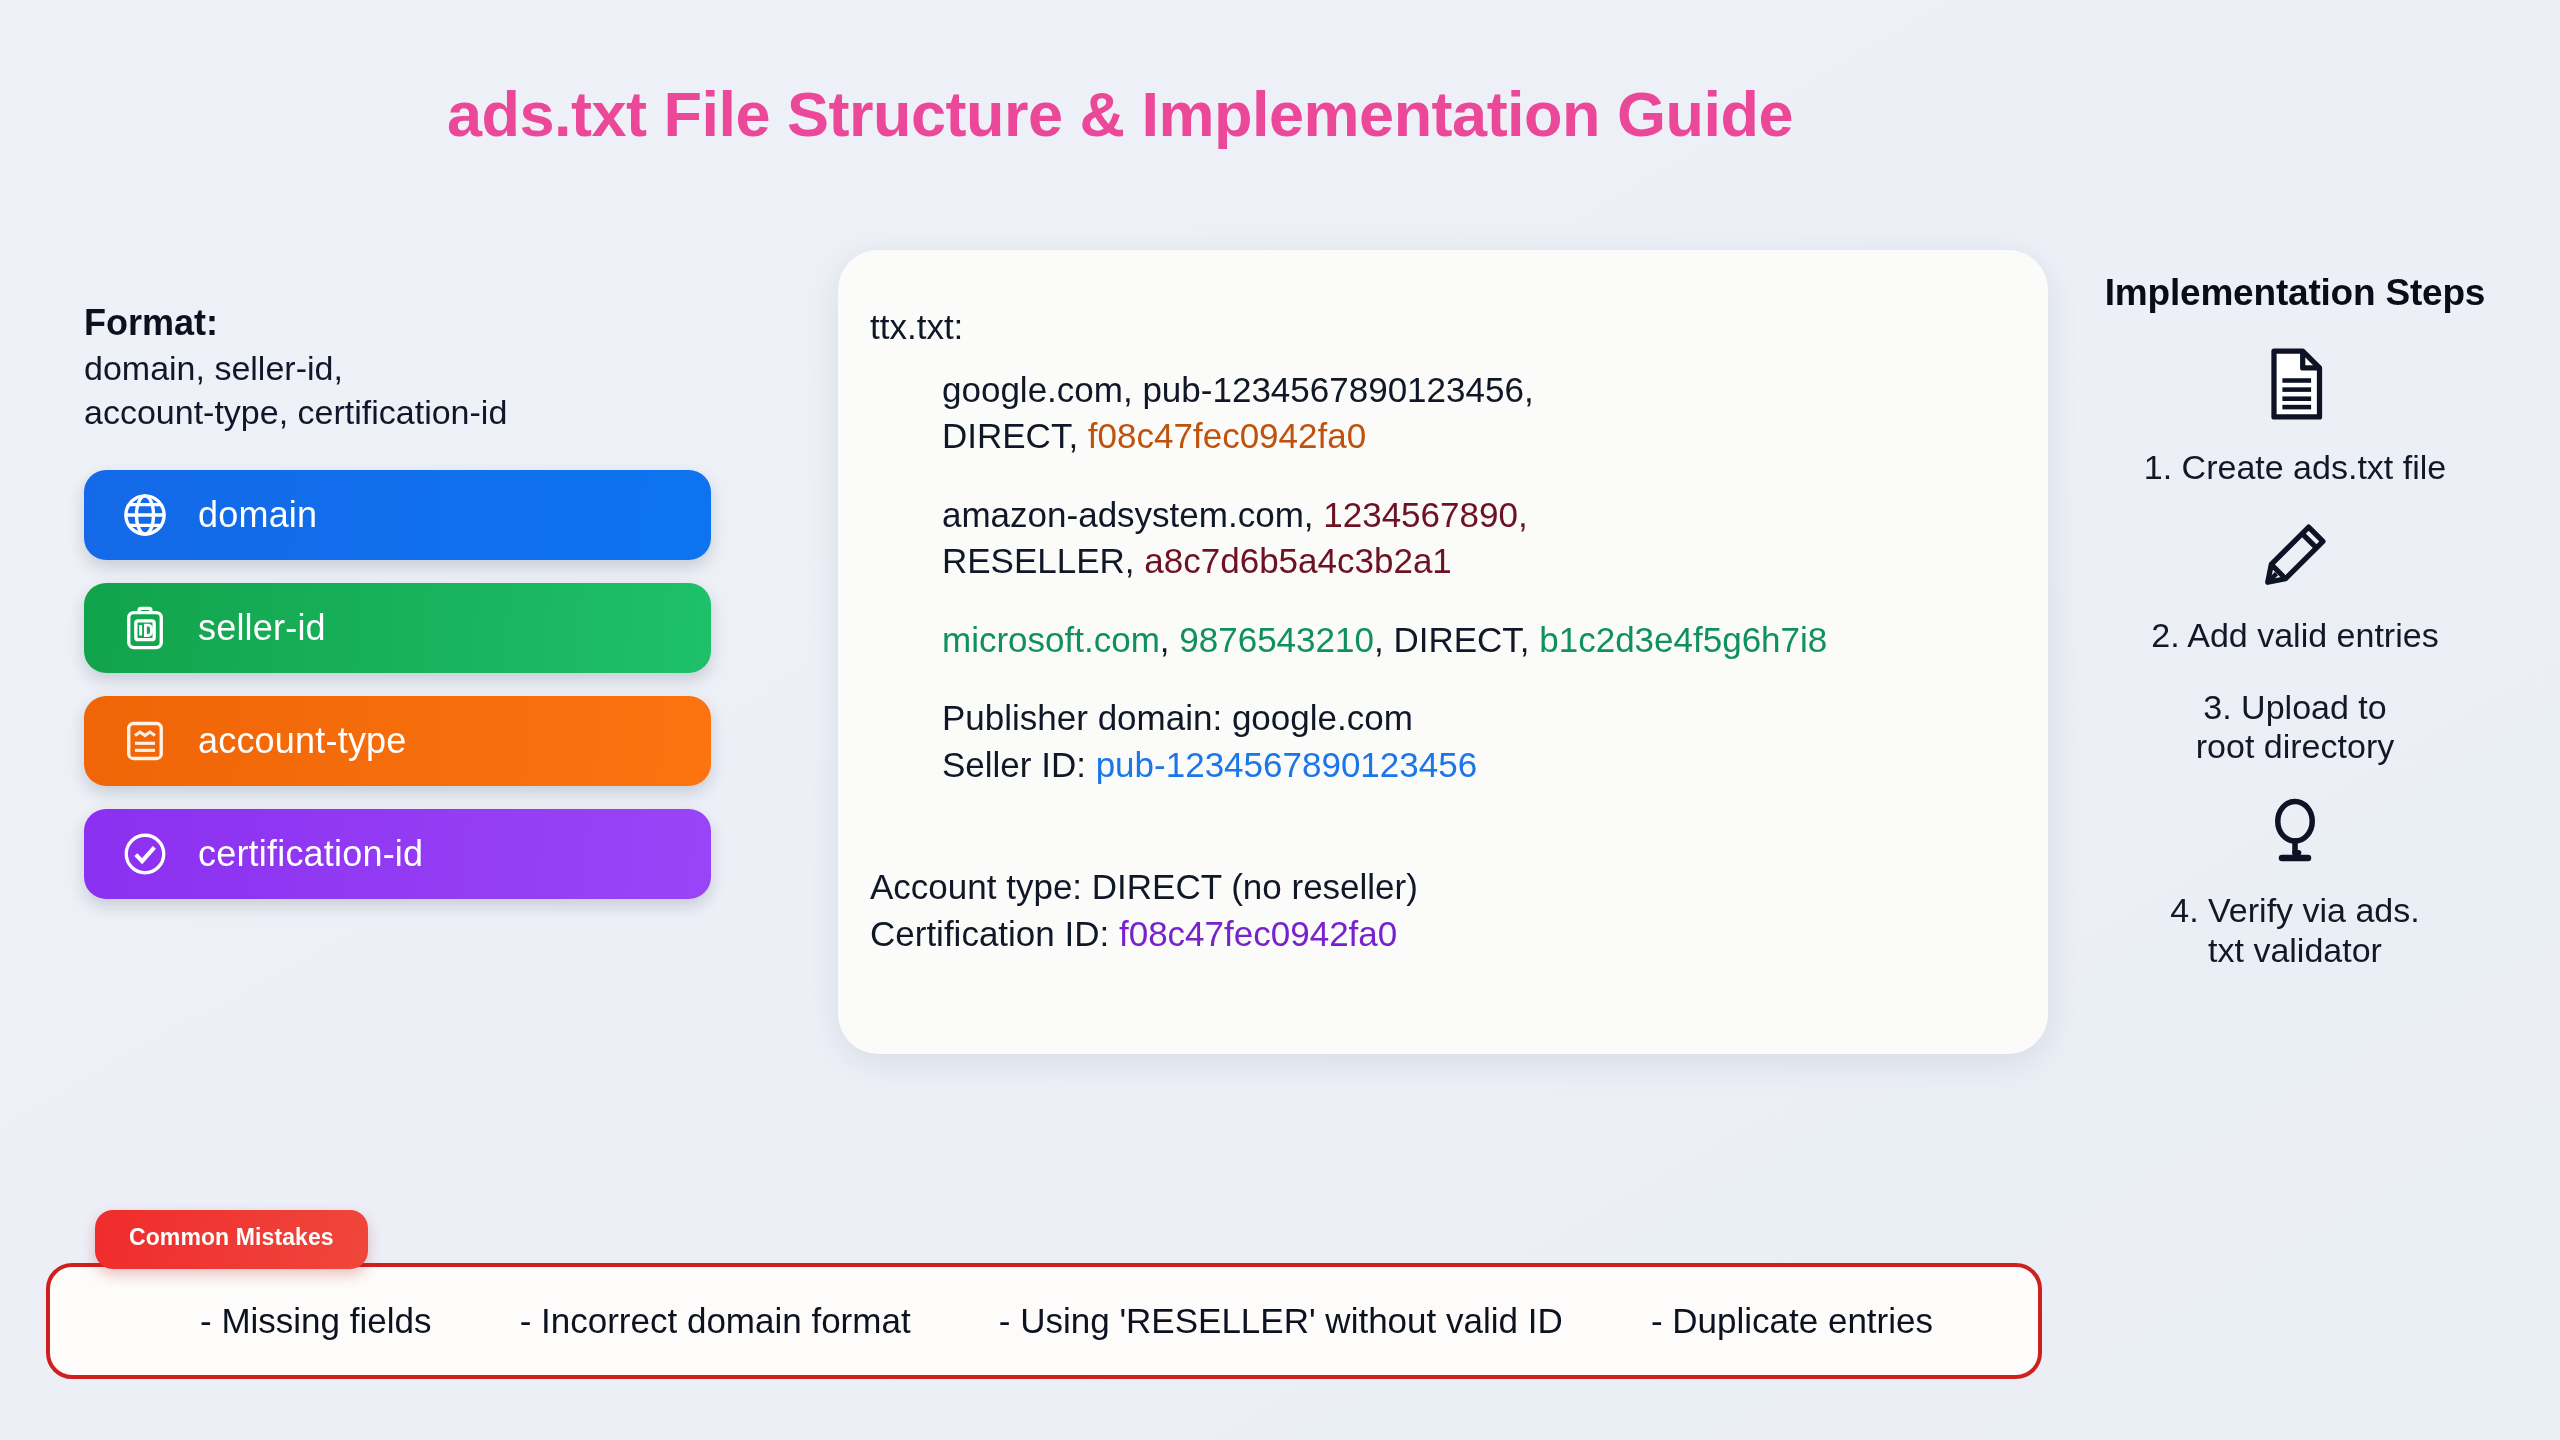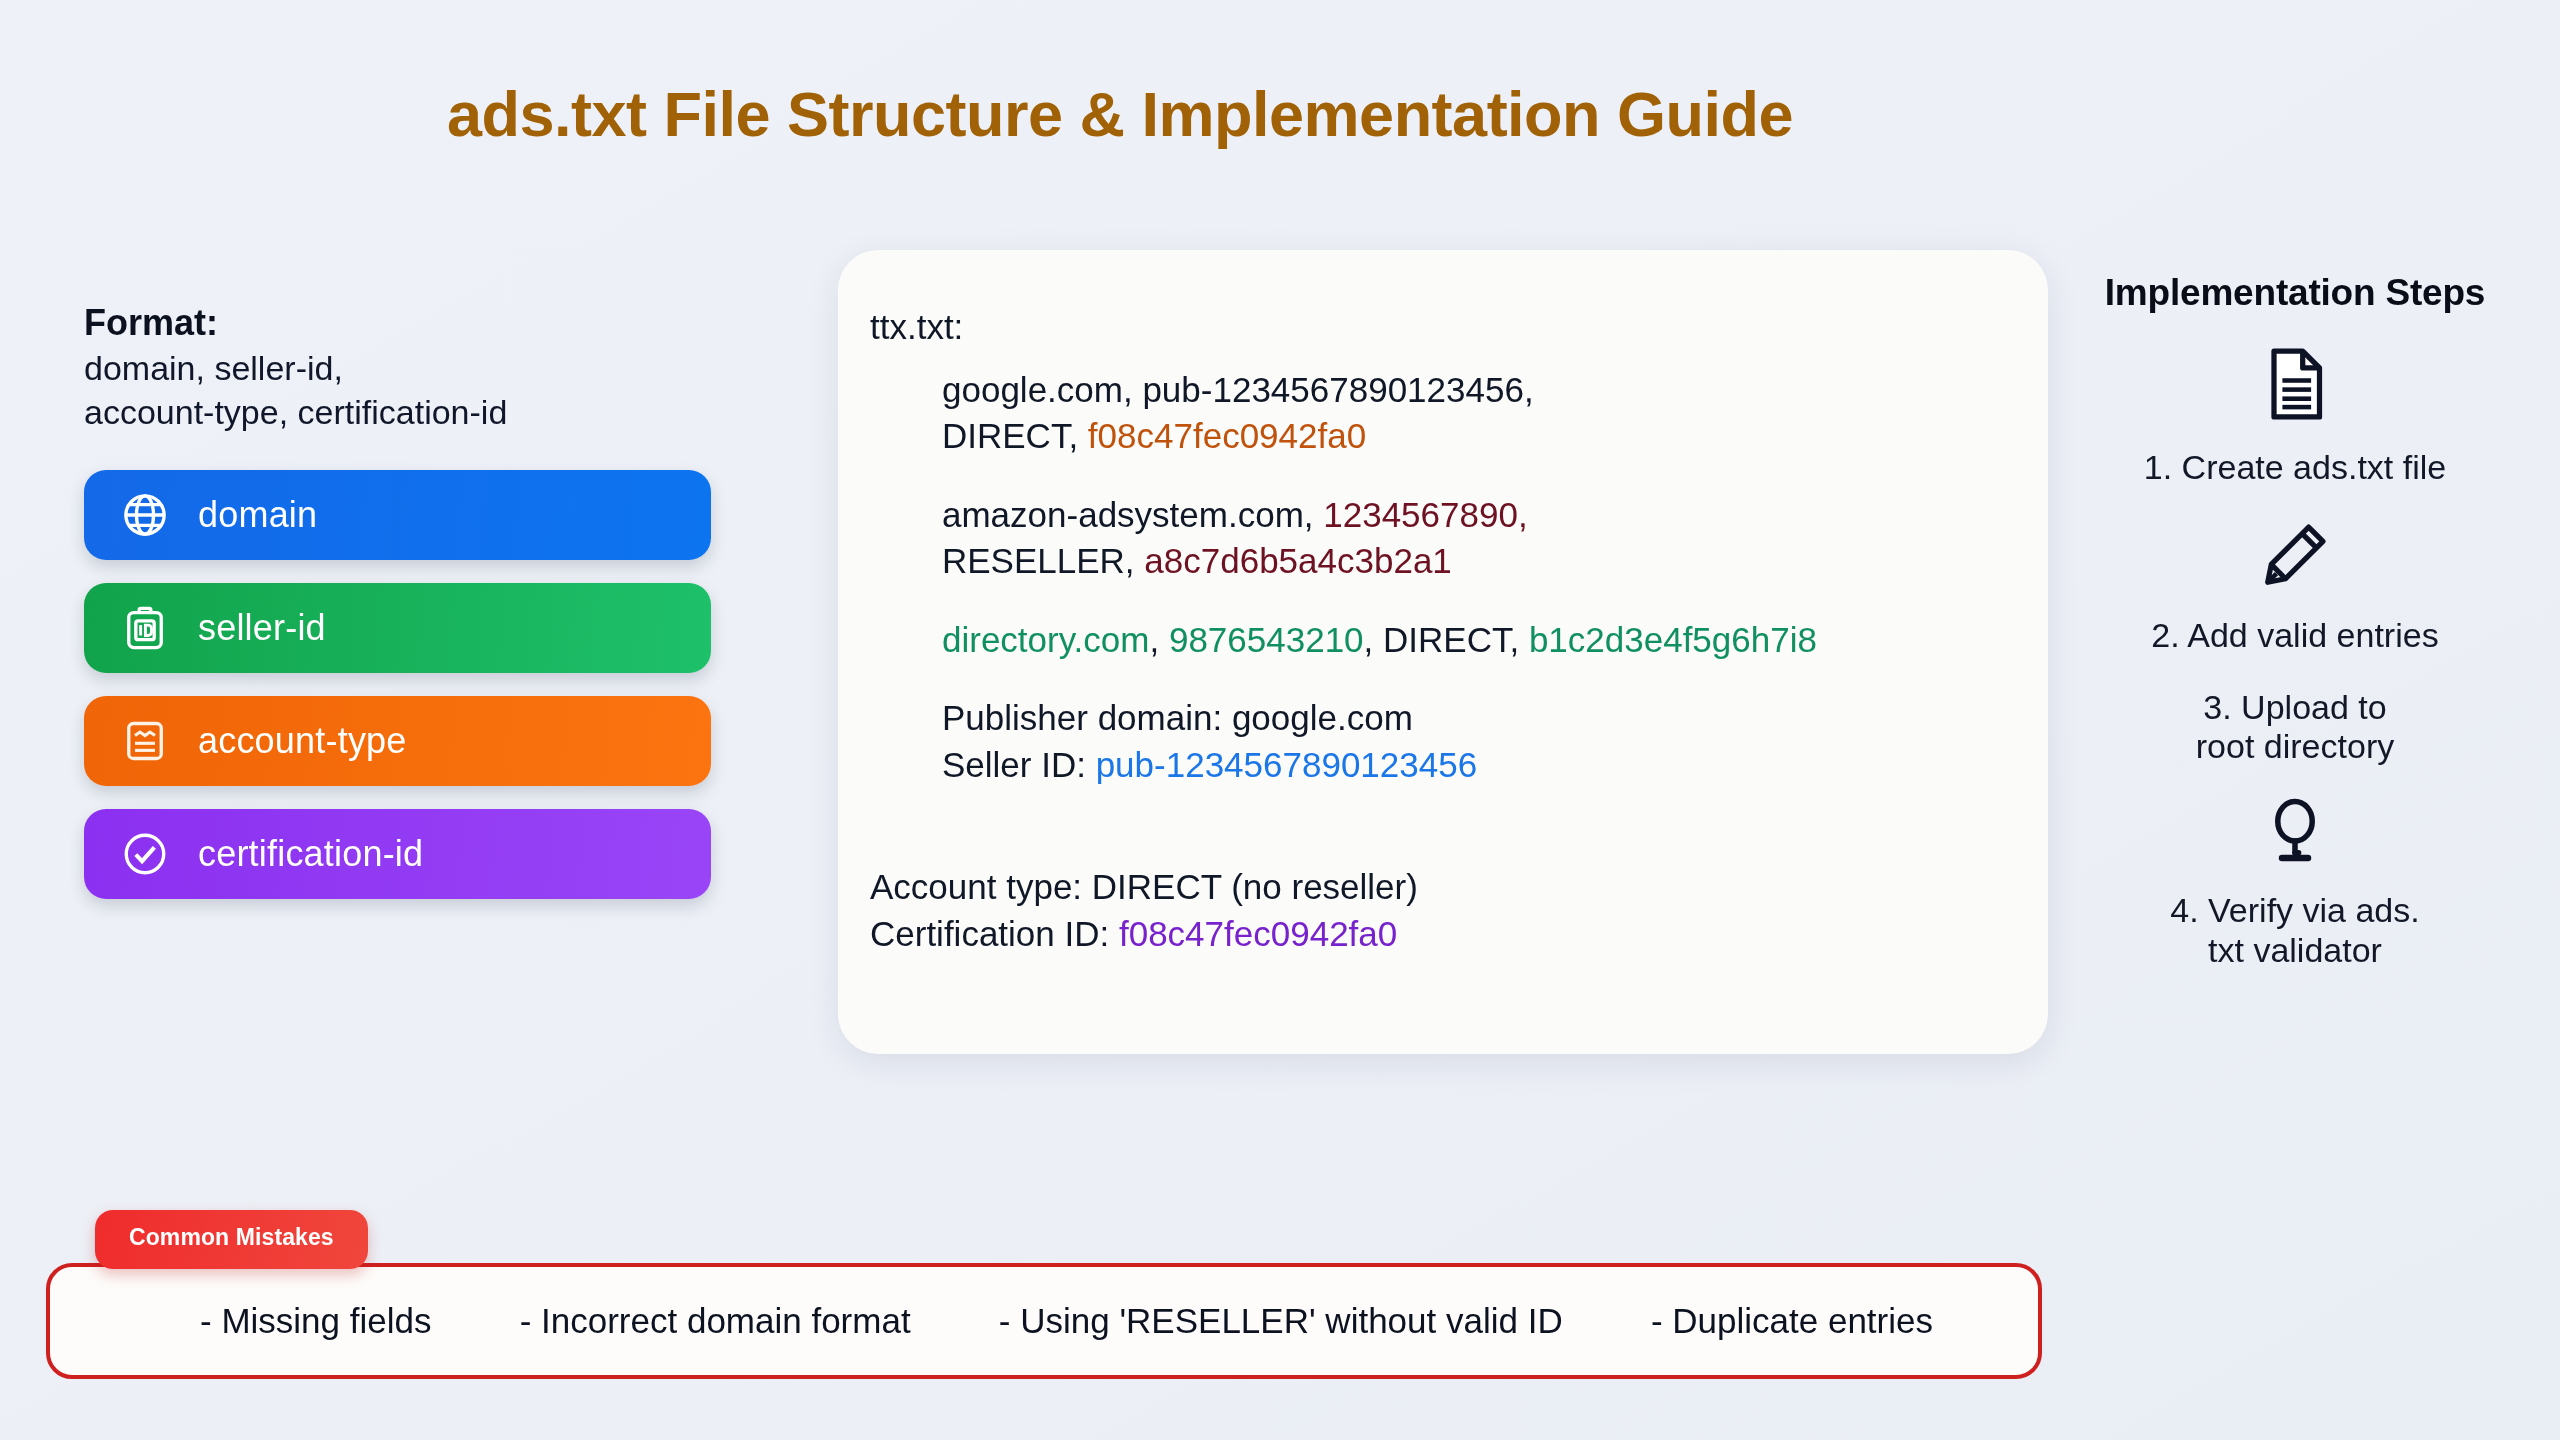--- a/index.html
+++ b/index.html
@@ -20,21 +20,21 @@
   
   .page-title {
     position: absolute;
     top: 78px;
     left: 0;
     width: 2240px;
     text-align: center;
     font-size: 63px;
     font-weight: bold;
     letter-spacing: -0.5px;
-    color: #a16207;
+    color: #ec4899;
   }
 
   
   .left-col {
     position: absolute;
     left: 84px;
     top: 300px;
     width: 640px;
   }
   .format-label {
@@ -254,21 +254,21 @@
       <div class="code-line">google.com, pub-1234567890123456,</div>
       <div class="code-line"><span>DIRECT, </span><span class="c-orange">f08c47fec0942fa0</span></div>
     </div>
 
     <div class="code-group code-indent">
       <div class="code-line"><span>amazon-adsystem.com, </span><span class="c-maroon">1234567890,</span></div>
       <div class="code-line"><span>RESELLER, </span><span class="c-maroon">a8c7d6b5a4c3b2a1</span></div>
     </div>
 
     <div class="code-group code-indent">
-      <div class="code-line"><span class="c-green">directory.com</span><span>, </span><span class="c-green">9876543210</span><span>, </span><span>DIRECT</span><span>, </span><span class="c-green">b1c2d3e4f5g6h7i8</span></div>
+      <div class="code-line"><span class="c-green">microsoft.com</span><span>, </span><span class="c-green">9876543210</span><span>, </span><span>DIRECT</span><span>, </span><span class="c-green">b1c2d3e4f5g6h7i8</span></div>
     </div>
 
     <div class="code-meta code-indent">
       <div class="code-line">Publisher domain: google.com</div>
       <div class="code-line"><span>Seller ID: </span><span class="c-blue">pub-1234567890123456</span></div>
     </div>
 
     <div class="code-foot">
       <div class="code-line">Account type: DIRECT (no reseller)</div>
       <div class="code-line"><span>Certification ID: </span><span class="c-purple">f08c47fec0942fa0</span></div>

